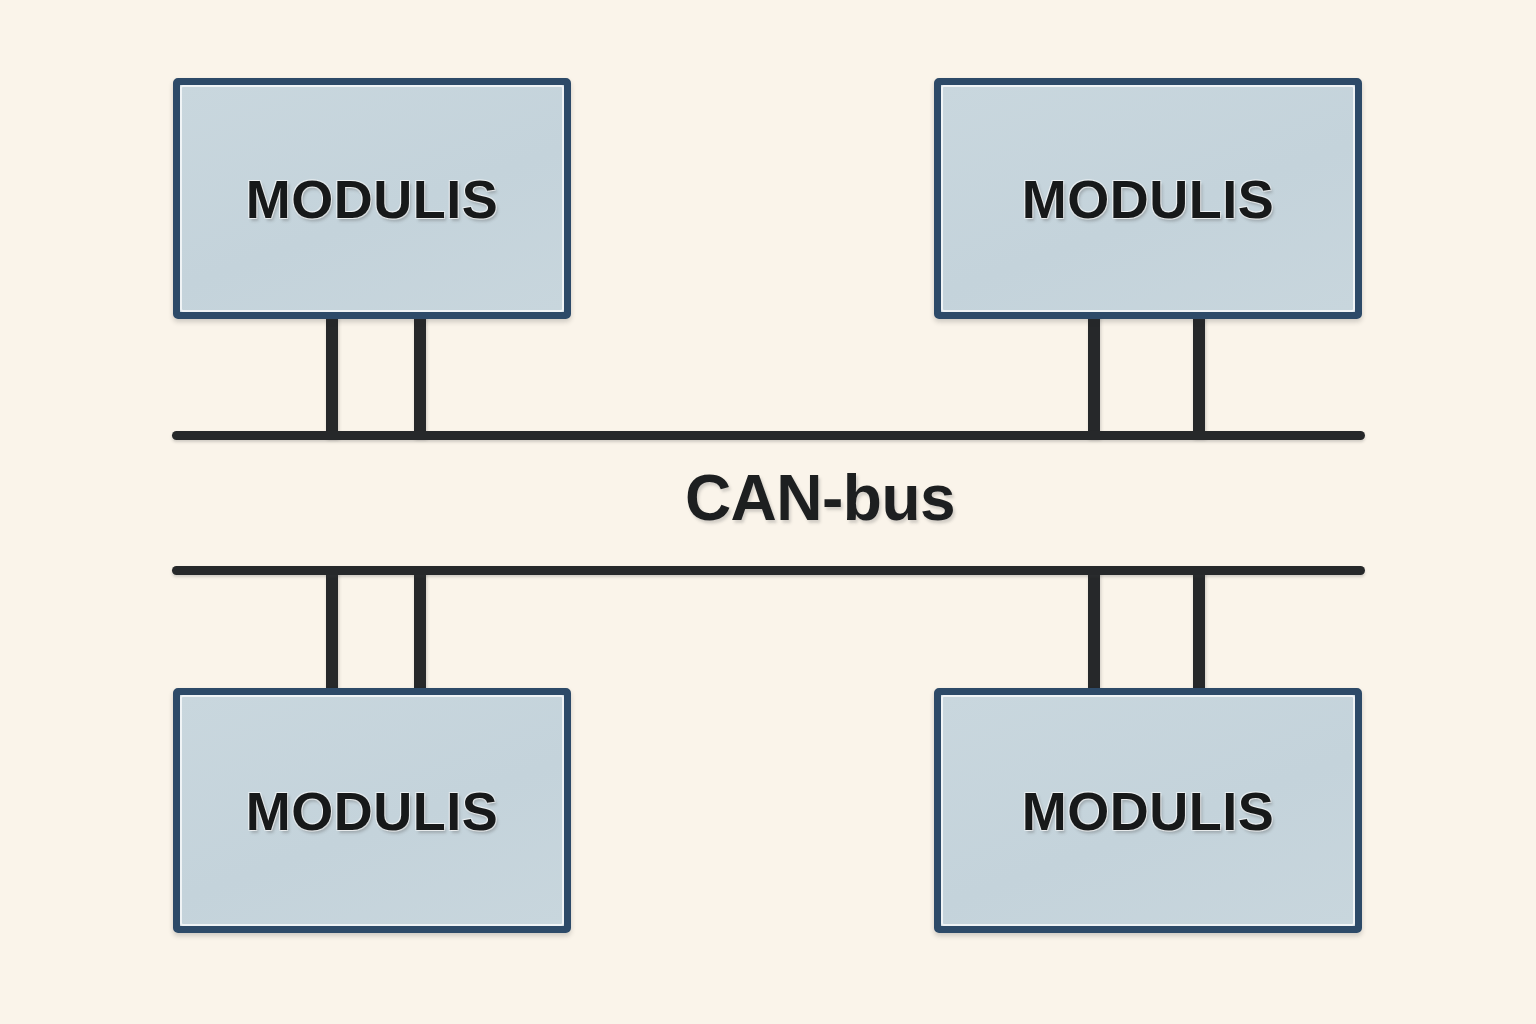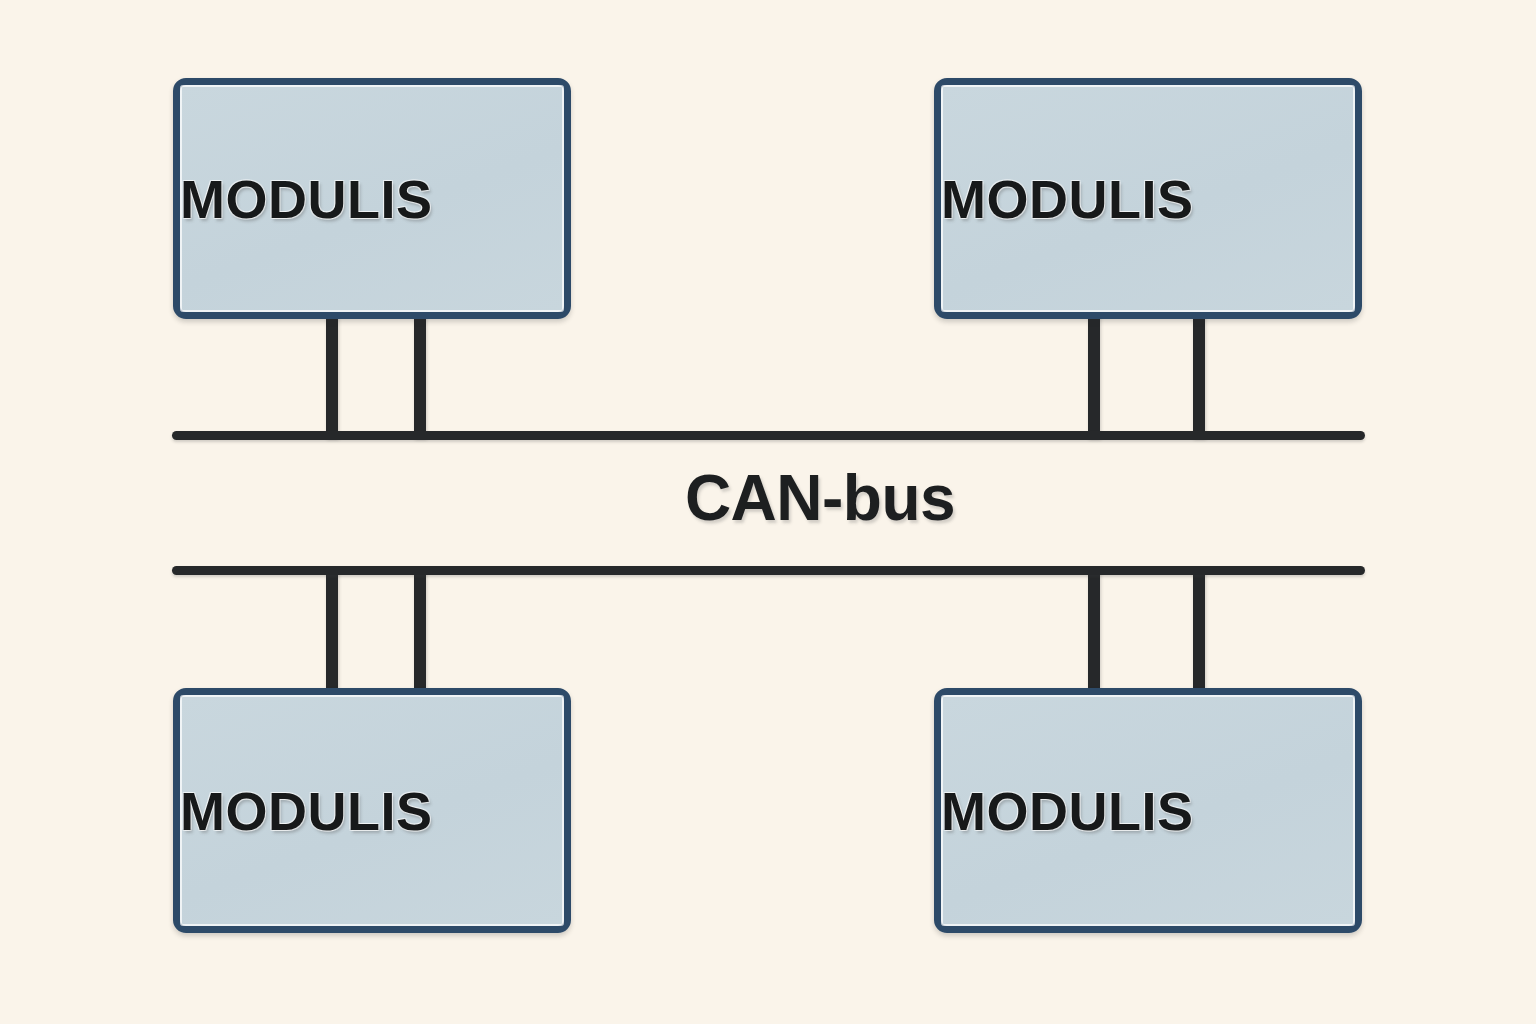--- a/index.html
+++ b/index.html
@@ -15,24 +15,25 @@
     overflow: hidden;
     font-family: "Liberation Sans", sans-serif;
   }
 
   
   .module-box {
     position: absolute;
     box-sizing: border-box;
     background: linear-gradient(160deg, #c9d7de 0%, #c4d3db 55%, #c8d6dd 100%);
     border: 7px solid #2d4a68;
-    border-radius: 13px;
+    border-radius: 5px;
     box-shadow: 0 3px 5px rgba(40, 40, 40, 0.20);
     display: flex;
     align-items: center;
+    justify-content: center;
     z-index: 5;
   }
   .module-box::before {
     content: "";
     position: absolute;
     left: 0; top: 0; right: 0; bottom: 0;
     border: 2px solid rgba(255, 255, 255, 0.72);
     border-radius: 3px;
     pointer-events: none;
   }

